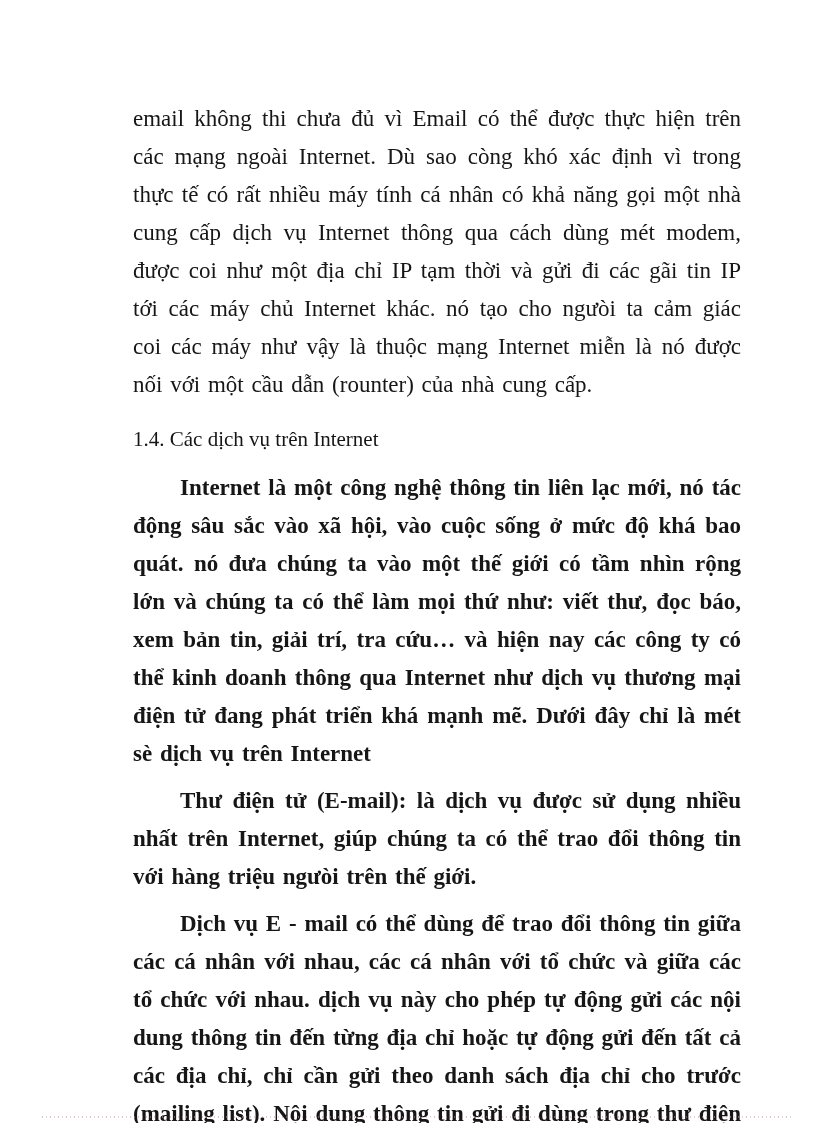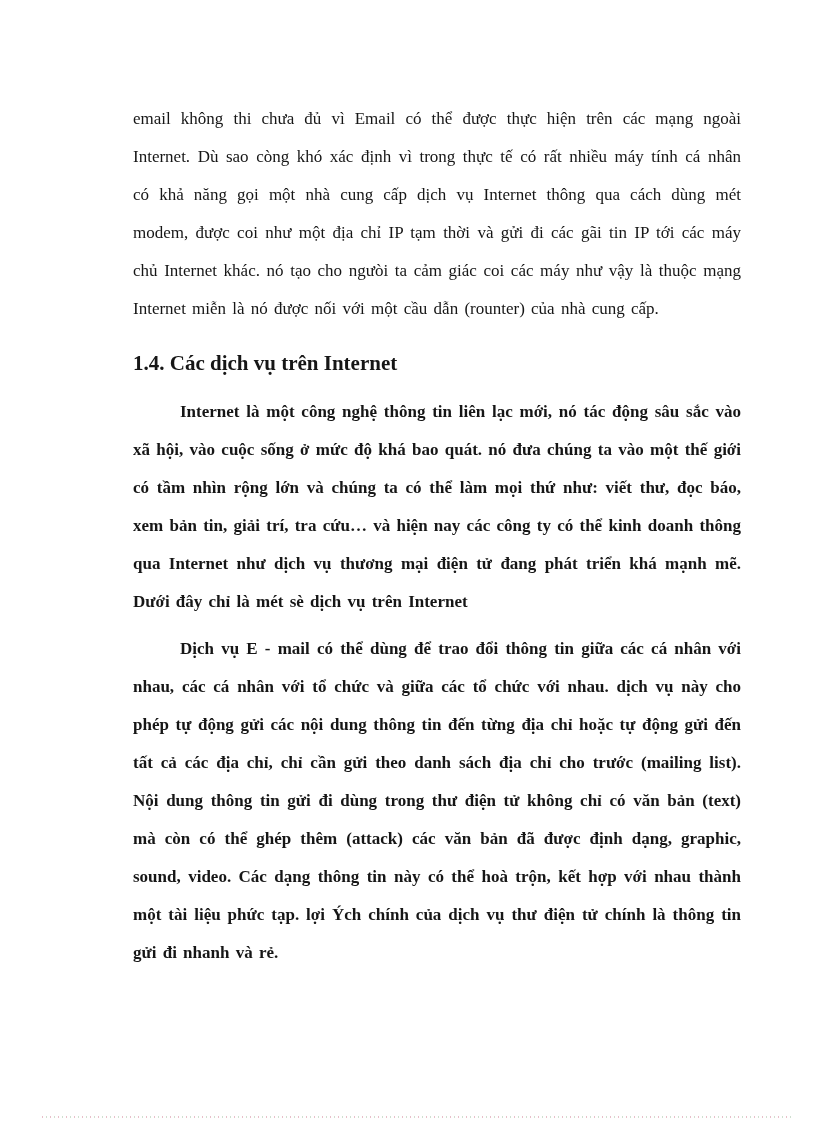--- a/index.html
+++ b/index.html
@@ -16,34 +16,34 @@
     font-family: "Liberation Serif", "DejaVu Serif", serif;
   }
   .content {
     position: absolute;
     left: 133px;
     top: 100px;
     width: 608px;
     color: #161616;
   }
   .body-text {
-    font-size: 17px;
+    font-size: 23px;
     line-height: 38px;
     text-align: justify;
     margin: 0 0 9px 0;
     word-spacing: 2px;
   }
   .body-text.indent {
     text-indent: 47px;
     font-weight: bold;
   }
   .section-heading {
     font-size: 21px;
     line-height: 38px;
-    font-weight: bold;
+    font-weight: normal;
     margin: 16px 0 11px 0;
   }
   .bottom-dotted-line {
     position: absolute;
     left: 42px;
     right: 22px;
     top: 1116px;
     height: 2px;
     background: repeating-linear-gradient(
       90deg,
@@ -55,16 +55,17 @@
   }
 </style>
 </head>
 <body>
 
 <div class="page">
   <div class="content">
     <p class="body-text">email không thi chưa đủ vì Email có thể được thực hiện trên các mạng ngoài Internet. Dù sao còng khó xác định vì trong thực tế có rất nhiều máy tính cá nhân có khả năng gọi một nhà cung cấp dịch vụ Internet thông qua cách dùng mét modem, được coi như một địa chỉ IP tạm thời và gửi đi các gãi tin IP tới các máy chủ Internet khác. nó tạo cho ngưòi ta cảm giác coi các máy như vậy là thuộc mạng Internet miễn là nó được nối với một cầu dẫn (rounter) của nhà cung cấp.</p>
     <h2 class="section-heading">1.4. Các dịch vụ trên Internet</h2>
     <p class="body-text indent">Internet là một công nghệ thông tin liên lạc mới, nó tác động sâu sắc vào xã hội, vào cuộc sống ở mức độ khá bao quát. nó đưa chúng ta vào một thế giới có tầm nhìn rộng lớn và chúng ta có thể làm mọi thứ như: viết thư, đọc báo, xem bản tin, giải trí, tra cứu… và hiện nay các công ty có thể kinh doanh thông qua Internet như dịch vụ thương mại điện tử đang phát triển khá mạnh mẽ. Dưới đây chỉ là mét sè dịch vụ trên Internet</p>
+    <p class="body-text indent">Thư điện tử (E-mail): là dịch vụ được sử dụng nhiều nhất trên Internet, giúp chúng ta có thể trao đổi thông tin với hàng triệu ngưòi trên thế giới.</p>
     <p class="body-text indent">Dịch vụ E - mail có thể dùng để trao đổi thông tin giữa các cá nhân với nhau, các cá nhân với tổ chức và giữa các tổ chức với nhau. dịch vụ này cho phép tự động gửi các nội dung thông tin đến từng địa chỉ hoặc tự động gửi đến tất cả các địa chỉ, chỉ cần gửi theo danh sách địa chỉ cho trước (mailing list). Nội dung thông tin gửi đi dùng trong thư điện tử không chỉ có văn bản (text) mà còn có thể ghép thêm (attack) các văn bản đã được định dạng, graphic, sound, video. Các dạng thông tin này có thể hoà trộn, kết hợp với nhau thành một tài liệu phức tạp. lợi Ých chính của dịch vụ thư điện tử chính là thông tin gửi đi nhanh và rẻ.</p>
   </div>
   <div class="bottom-dotted-line"></div>
 </div>
 
 </body></html>

